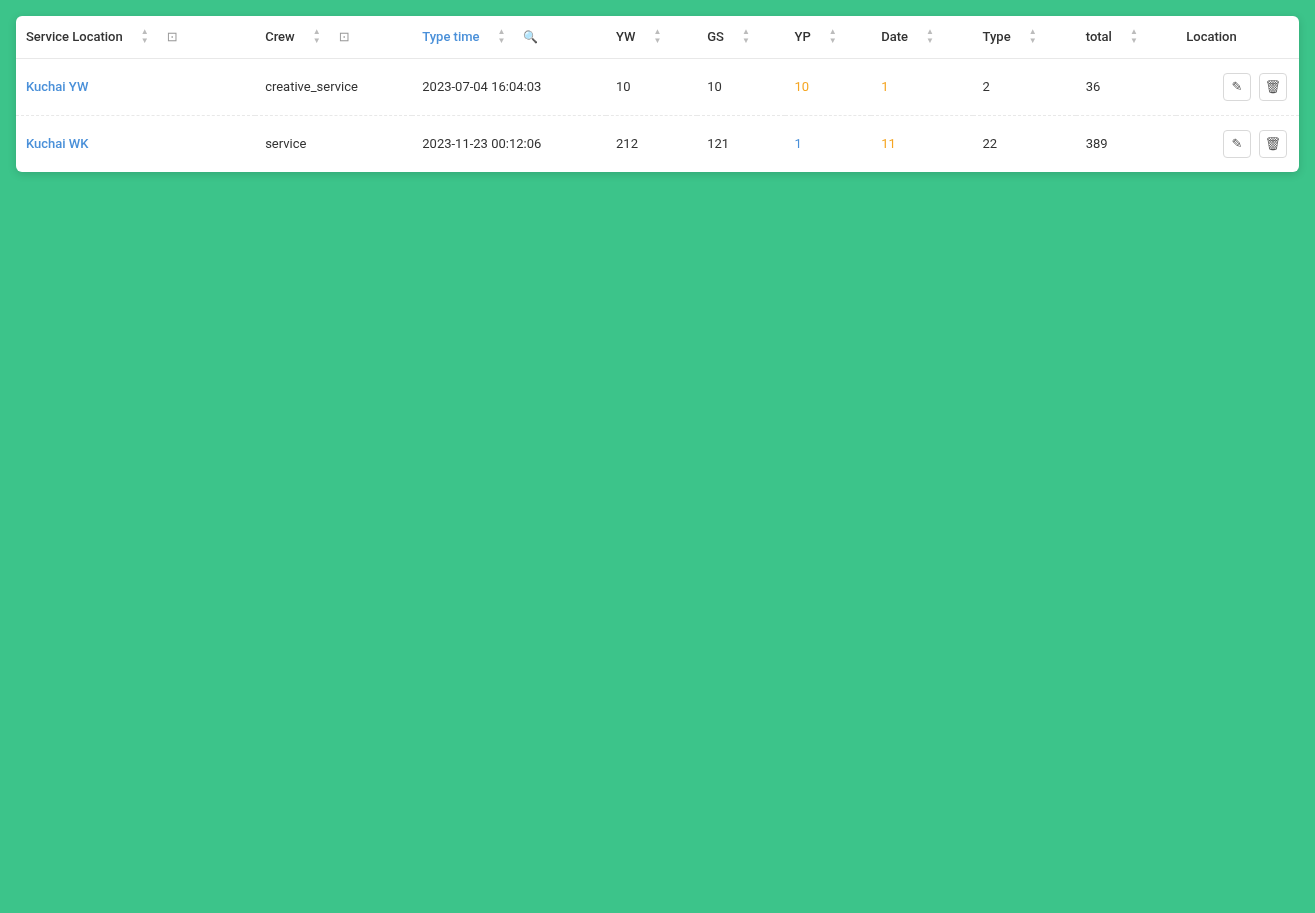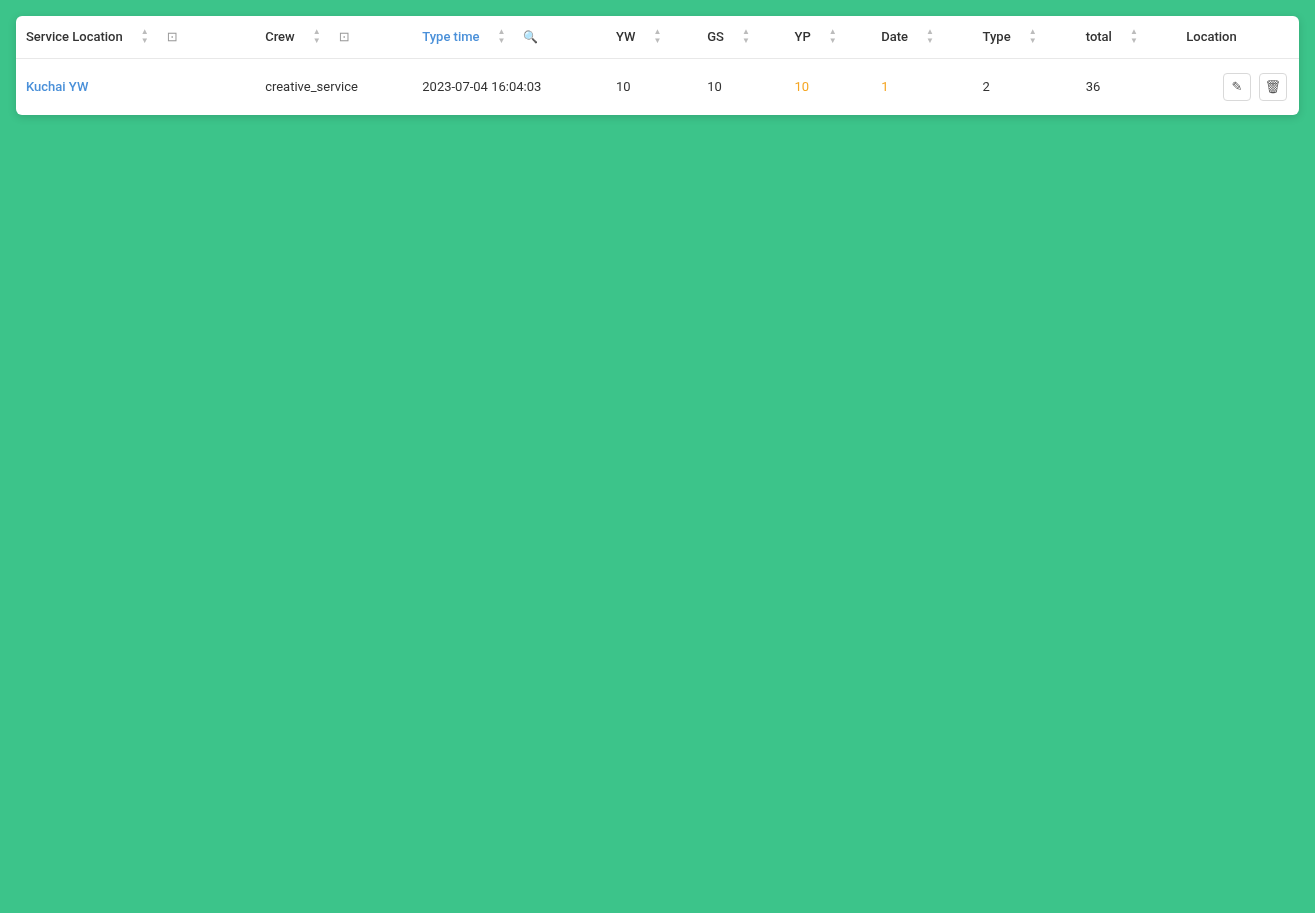--- a/index.html
+++ b/index.html
@@ -256,16 +256,33 @@
     <td style="color:#f5a623;">1</td>
     <td>2</td>
     <td>36</td>
     <td>
       <div class="actions-cell">
         <button class="action-btn" title="Edit">✎</button>
         <button class="action-btn" title="Delete">🗑</button>
       </div>
     </td>
   </tr>
+        <tr>
+    <td class="service-location-cell">Kuchai WK</td>
+    <td>service</td>
+    <td>2023-11-23 00:12:06</td>
+    <td>212</td>
+    <td>121</td>
+    <td style="color:#4a90d9;">1</td>
+    <td style="color:#f5a623;">11</td>
+    <td>22</td>
+    <td>389</td>
+    <td>
+      <div class="actions-cell">
+        <button class="action-btn" title="Edit">✎</button>
+        <button class="action-btn" title="Delete">🗑</button>
+      </div>
+    </td>
+  </tr>
       </tbody>
   </table>
 
 </div>
 
 </body></html>

